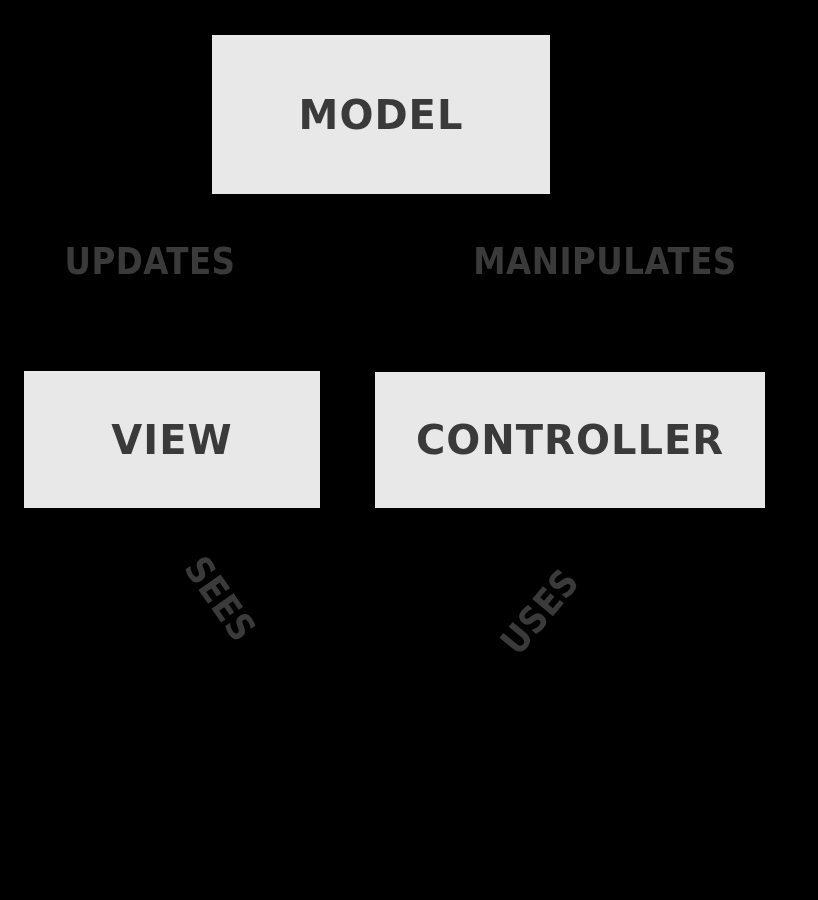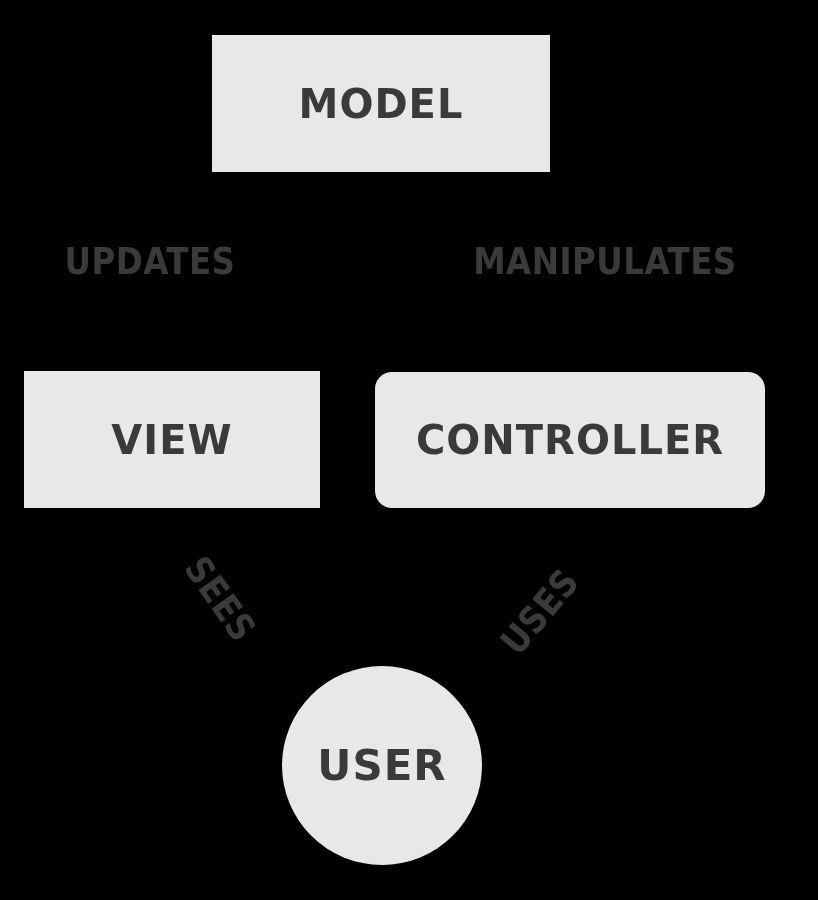--- a/index.html
+++ b/index.html
@@ -22,23 +22,23 @@
     align-items: center;
     justify-content: center;
     background: var(--node-fill, #e8e8e8);
   }
   .node-label {
     font-weight: bold;
     color: var(--ink, #3a3a3a);
     letter-spacing: 1px;
     white-space: nowrap;
   }
-  .box-model      { left: 212px; top: 35px;  width: 338px; height: 137px; }
+  .box-model      { left: 212px; top: 35px;  width: 338px; height: 159px; }
   .box-view       { left: 24px;  top: 371px; width: 296px; height: 137px; }
-  .box-controller { left: 375px; top: 372px; width: 390px; height: 136px; border-radius: 17px; }
+  .box-controller { left: 375px; top: 372px; width: 390px; height: 136px; }
   .circle-user    { left: 282px; top: 666px; width: 200px; height: 199px; border-radius: 50%; }
 
   .box-model .node-label,
   .box-view .node-label,
   .box-controller .node-label { font-size: 40px; }
   .circle-user .node-label     { font-size: 42px; }
 
   .edge-label {
     position: absolute;
     font-weight: bold;
@@ -63,23 +63,20 @@
   </div>
 
   <div class="node box-view">
     <span class="node-label">VIEW</span>
   </div>
 
   <div class="node box-controller">
     <span class="node-label">CONTROLLER</span>
   </div>
 
-  <div class="node circle-user">
-    <span class="node-label">USER</span>
-  </div>
 
   <div class="edge-label edge-updates">UPDATES</div>
 
   <div class="edge-label edge-manipulates">MANIPULATES</div>
 
   <div class="edge-label edge-sees">SEES</div>
 
   <div class="edge-label edge-uses">USES</div>
 
 </div>

